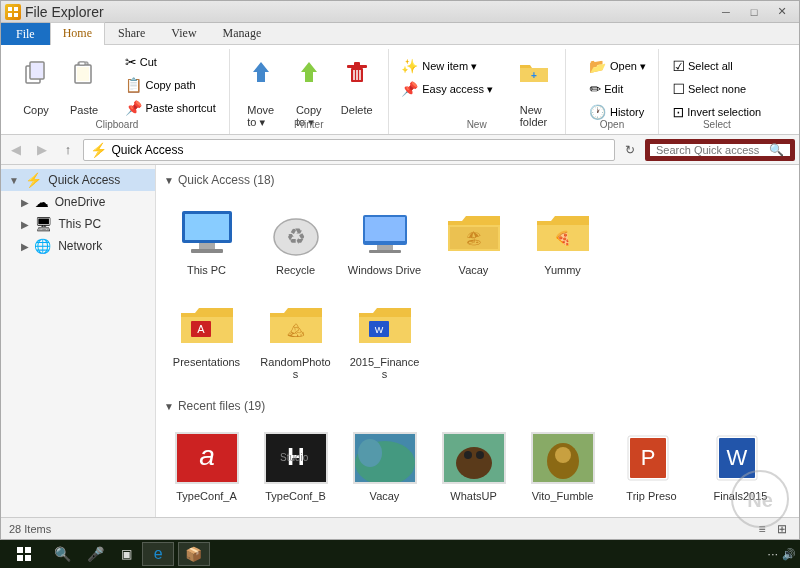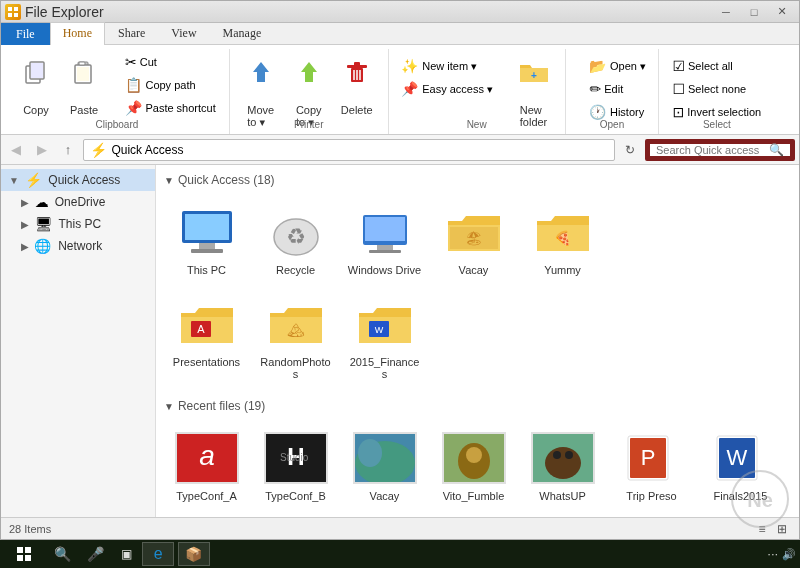--- a/index.html
+++ b/index.html
@@ -454,41 +454,41 @@
                 </svg>
             </div>
           </div>
           <span class="file-label">Vacay</span>
         </div>
 
         <div class="file-item">
           <div class="file-icon">
             <div class="thumbnail-box">
               <svg width="60" height="50" viewBox="0 0 60 50">
-                  <rect width="60" height="50" fill="#88aa66"></rect>
-                  <ellipse cx="30" cy="28" rx="16" ry="18" fill="#8b6914"></ellipse>
-                  <circle cx="30" cy="22" r="8" fill="#c8a040"></circle>
-                </svg>
-            </div>
-          </div>
-          <span class="file-label">Vito_Fumble</span>
-        </div>
-
-        <div class="file-item">
-          <div class="file-icon">
-            <div class="thumbnail-box">
-              <svg width="60" height="50" viewBox="0 0 60 50">
                   <rect width="60" height="50" fill="#66aa88"></rect>
                   <ellipse cx="30" cy="30" rx="18" ry="16" fill="#5a3a1a"></ellipse>
                   <circle cx="24" cy="22" r="4" fill="#222"></circle>
                   <circle cx="36" cy="22" r="4" fill="#222"></circle>
                 </svg>
             </div>
           </div>
           <span class="file-label">WhatsUP</span>
+        </div>
+
+        <div class="file-item">
+          <div class="file-icon">
+            <div class="thumbnail-box">
+              <svg width="60" height="50" viewBox="0 0 60 50">
+                  <rect width="60" height="50" fill="#88aa66"></rect>
+                  <ellipse cx="30" cy="28" rx="16" ry="18" fill="#8b6914"></ellipse>
+                  <circle cx="30" cy="22" r="8" fill="#c8a040"></circle>
+                </svg>
+            </div>
+          </div>
+          <span class="file-label">Vito_Fumble</span>
         </div>
 
         <div class="file-item">
           <div class="file-icon">
             <svg width="56" height="50" viewBox="0 0 56 50">
                 <rect x="4" y="3" width="40" height="44" rx="2" fill="white" stroke="#ddd" stroke-width="1"></rect>
                 <rect x="6" y="5" width="36" height="40" fill="#cc4422" rx="1"></rect>
                 <text x="24" y="32" text-anchor="middle" font-size="22" fill="white">P</text>
               </svg>
           </div>

